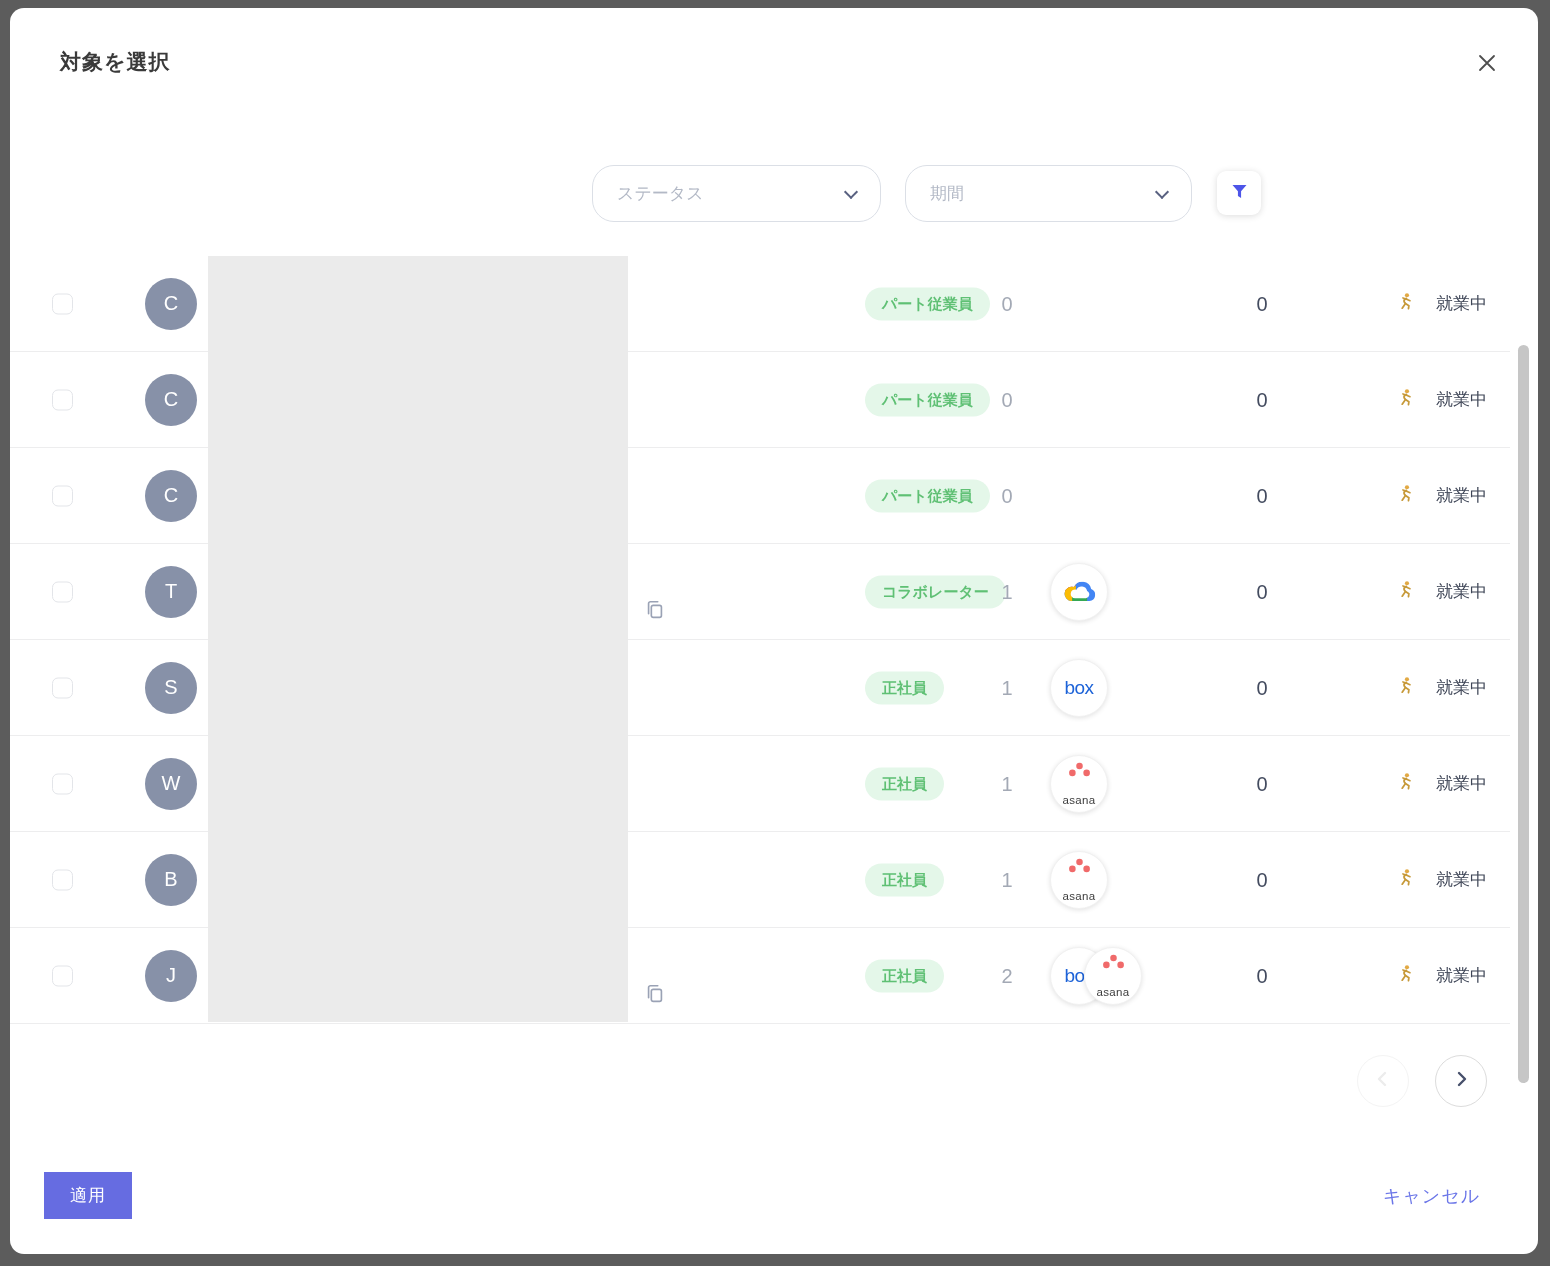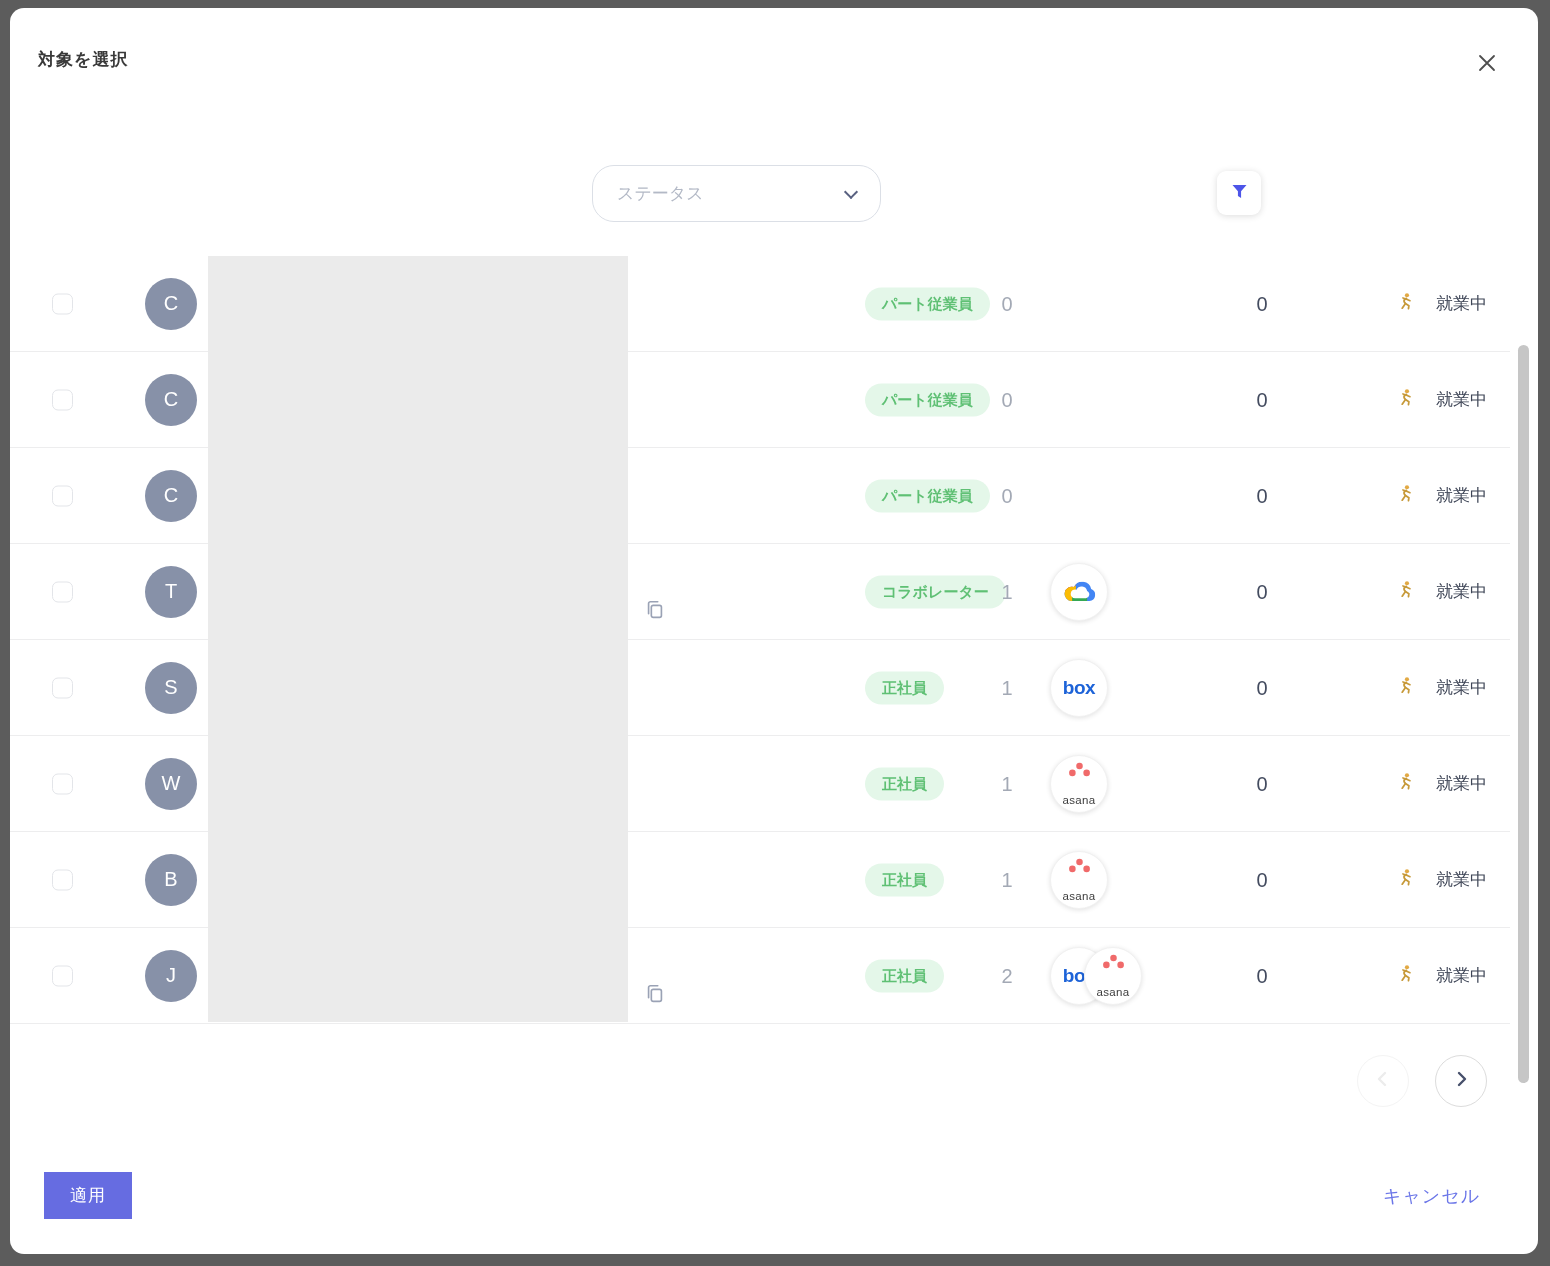--- a/index.html
+++ b/index.html
@@ -3,21 +3,21 @@
 <meta charset="utf-8">
 <style>
   * { margin:0; padding:0; box-sizing:border-box; }
   html,body { width:1550px; height:1266px; overflow:hidden;
     font-family:"Liberation Sans","DejaVu Sans",sans-serif; }
   body { background:#5c5c5c; position:relative; }
 
   .modal { position:absolute; left:10px; top:8px; width:1528px; height:1246px;
     background:#ffffff; border-radius:14px; overflow:hidden; }
 
-  .modal-title { position:absolute; left:28px; top:40px; font-size:17px;
+  .modal-title { position:absolute; left:50px; top:40px; font-size:21px;
     font-weight:700; color:#3a3a3a; letter-spacing:1px; }
 
   .close-btn { position:absolute; right:38px; top:44px; width:26px; height:26px;
     cursor:pointer; display:flex; align-items:center; justify-content:center; }
 
   
   .search-box { position:absolute; left:34px; top:157px; width:524px; height:57px;
     border:1px solid #dbdfe6; border-radius:10px; }
   .search-box input { width:100%; height:100%; border:none; outline:none;
     background:transparent; padding:0 24px; font-size:17px; color:#333;
@@ -56,21 +56,21 @@
   .count { position:absolute; top:50%; transform:translateY(-50%); font-size:20px;
     text-align:center; }
   .c1 { left:980px; width:34px; color:#a3a9b5; }
   .c2 { left:1240px; width:24px; color:#434b5f; }
   .apps { position:absolute; left:1040px; top:50%; transform:translateY(-50%);
     display:flex; align-items:center; }
   .app-circle { position:relative; width:58px; height:58px; border-radius:50%;
     background:#fff; border:1px solid #f1f1f1; box-shadow:0 1px 5px rgba(0,0,0,.12);
     display:flex; flex-direction:column; align-items:center; justify-content:center; }
   .app-circle + .app-circle { margin-left:-24px; }
-  .box-word { color:var(--box_blue,#1d63d8); font-weight:700; font-size:19px;
+  .box-word { color:var(--box_blue,#1d63d8); font-weight:400; font-size:19px;
     letter-spacing:-0.5px; }
   .asana-word { font-size:11.5px; color:#3d3d3d; margin-top:17px; letter-spacing:0.3px; }
   .status { position:absolute; left:1385px; top:50%; transform:translateY(-50%);
     display:flex; align-items:center; gap:22px; font-size:17px; color:#3f4657; }
 
   .redacted { position:absolute; left:198px; top:248px; width:420px; height:766px;
     background:#ebebeb; z-index:3; }
 
   
   .page-btn { position:absolute; top:1047px; width:52px; height:52px;
@@ -103,20 +103,24 @@
       </svg>
     </span>
   </div>
 
 
   <div class="select-box select-status">
     <span>ステータス</span>
     <span class="chev-down"></span>
   </div>
 
+  <div class="select-box select-period">
+    <span>期間</span>
+    <span class="chev-down"></span>
+  </div>
 
   <div class="filter-btn">
     <span>
       <svg width="21" height="21" viewBox="0 0 24 24">
         <path d="M4 4.5 h16 l-6.2 7.3 v7.7 l-3.6 -2.4 v-5.3 z" fill="#4D55E8"></path>
       </svg>
     </span>
   </div>
 
   <div class="rows">

